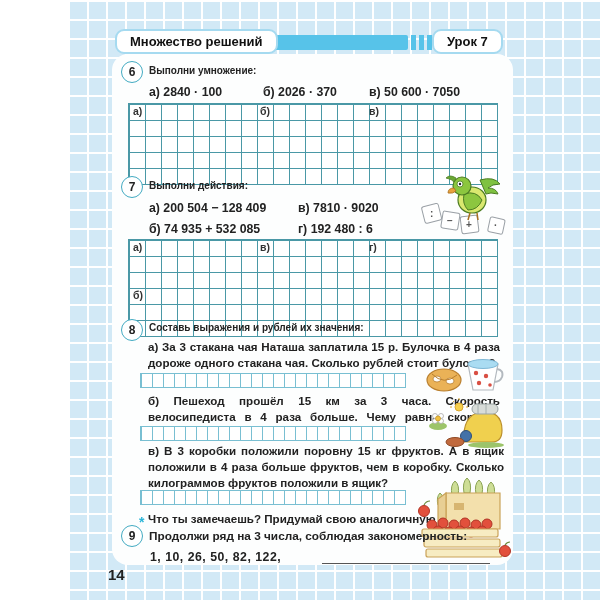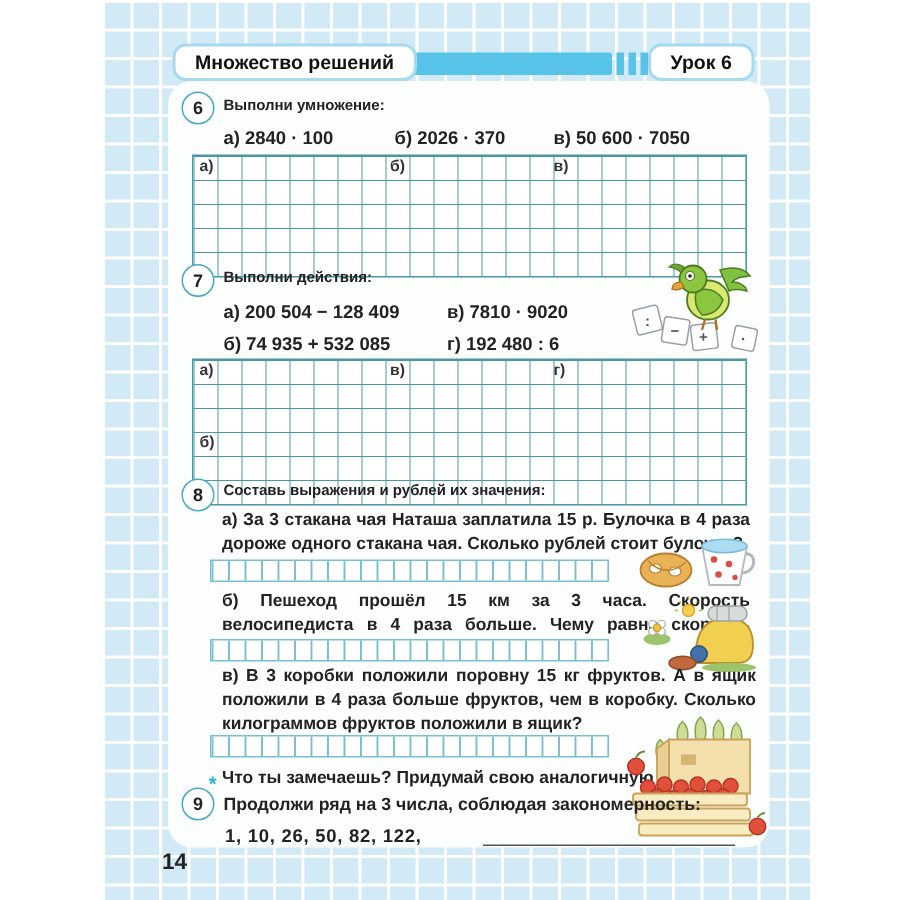--- a/index.html
+++ b/index.html
@@ -1,16 +1,16 @@
 <!DOCTYPE html>
 <html><head>
 <meta charset="utf-8">
 <style>
   html,body{margin:0;padding:0;}
-  .stage{position:relative;width:540px;height:600px;overflow:hidden;background:#fff;
+  .stage{position:relative;width:600px;height:600px;overflow:hidden;background:#fff;
          font-family:"Liberation Sans",sans-serif;color:#222;}
   .checker{position:absolute;left:68px;top:0;width:532px;height:600px;
     background-color:#d2e9f6;
     background-image:linear-gradient(#ffffff 2px,transparent 2px),
                      linear-gradient(90deg,#ffffff 2px,transparent 2px);
     background-size:19px 19px;}
   .panel{position:absolute;left:112px;top:54px;width:401px;height:511px;
          background:#fdfefe;border-radius:16px;}
   .hdr-bar{position:absolute;left:135px;top:35px;width:273px;height:15px;
            background:#57c3e9;border-radius:2px;}
@@ -50,21 +50,21 @@
   <div class="panel"></div>
 
   <div class="hdr-bar"></div>
   <div class="hdr-stripe" style="left:411px"></div>
   <div class="hdr-stripe" style="left:419px"></div>
   <div class="hdr-stripe" style="left:427px"></div>
   <div class="tab" style="left:115px">
     <span>Множество решений</span>
   </div>
   <div class="tab" style="left:432px">
-    <span>Урок 6</span>
+    <span>Урок 7</span>
   </div>
 
   <div class="circle" style="left:121px;top:61px">6</div>
   <div class="ttl" style="left:149px;top:65px">Выполни умножение:</div>
   <div class="expr" style="left:149px;top:85px">а) 2840 · 100</div>
   <div class="expr" style="left:263px;top:85px">б) 2026 · 370</div>
   <div class="expr" style="left:369px;top:85px">в) 50 600 · 7050</div>
   <div class="workgrid" style="left:128px;top:103px;width:368px;height:80px">
     <span class="glabel" style="left:4px">а)</span>
     <span class="glabel" style="left:131px">б)</span>

